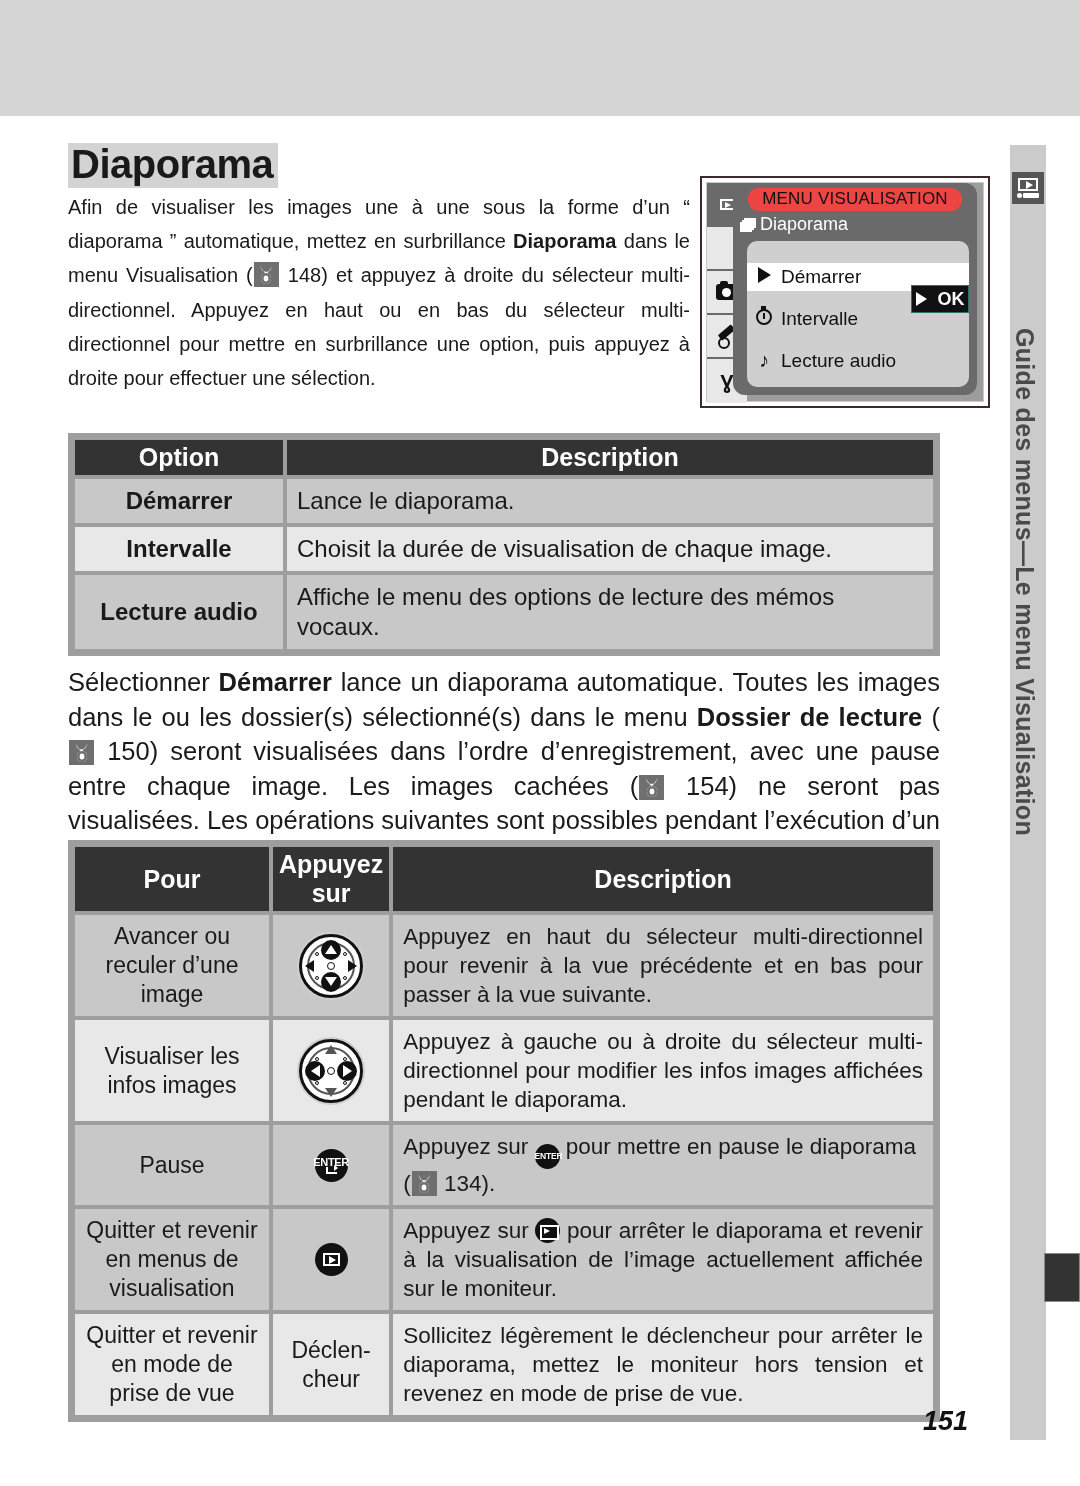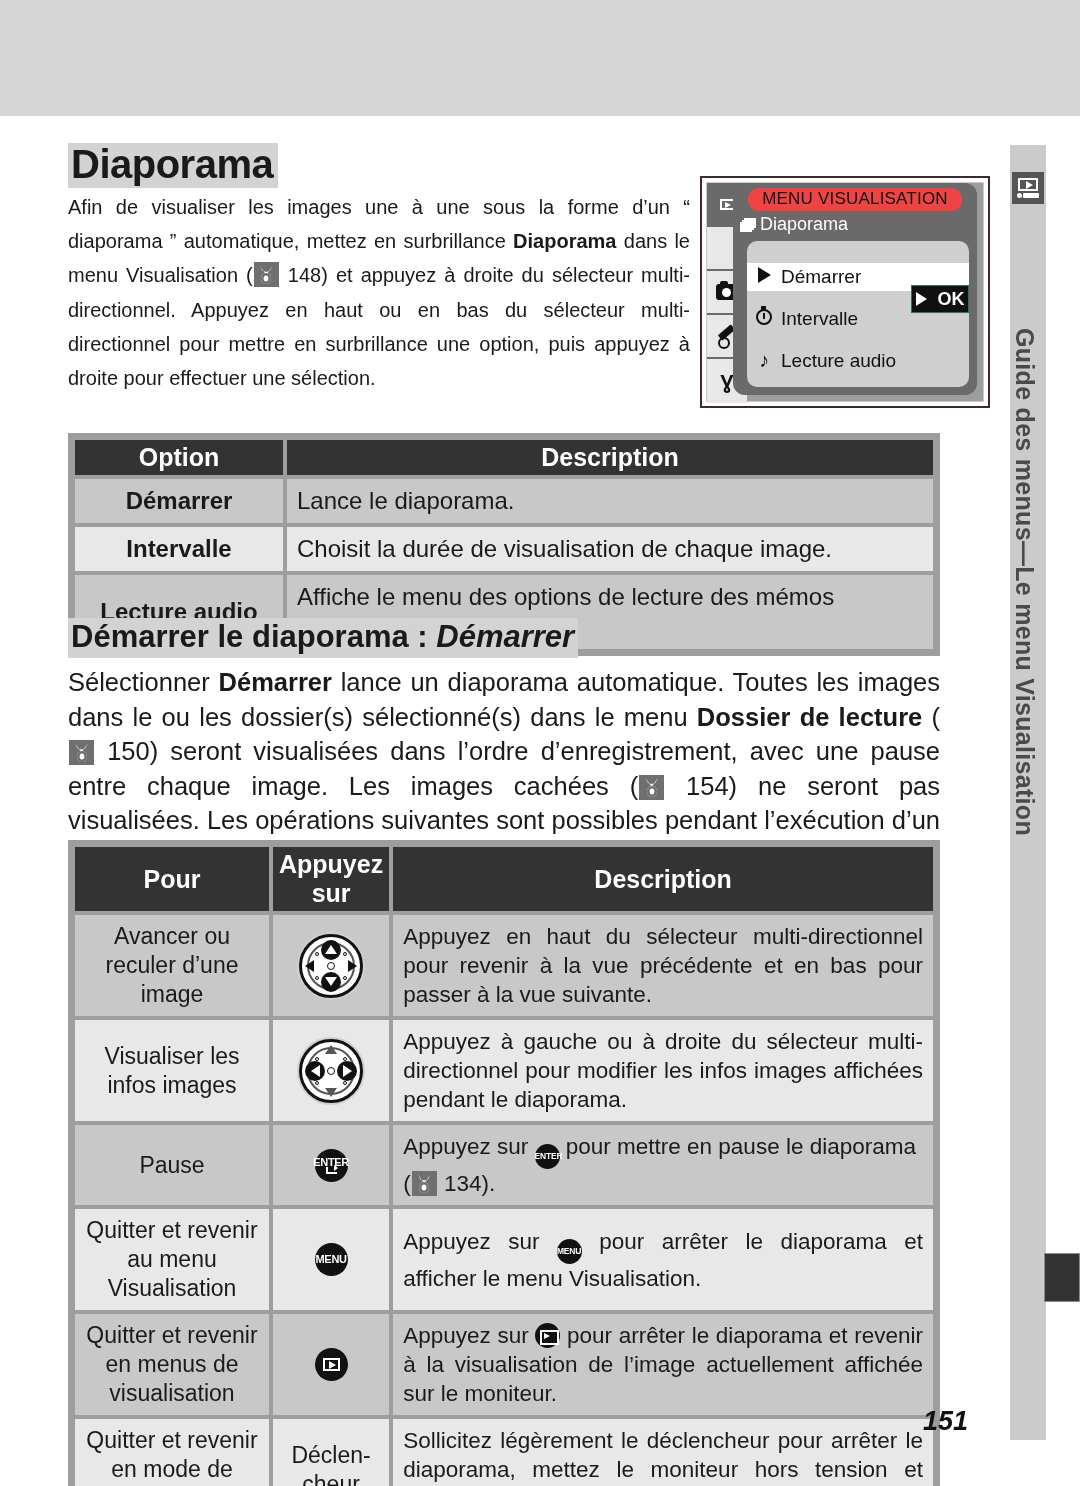--- a/index.html
+++ b/index.html
@@ -388,23 +388,20 @@
         <td class="label">Intervalle</td>
         <td class="desc">Choisit la durée de visualisation de chaque image.</td>
       </tr>
       <tr class="rowA">
         <td class="label">Lecture audio</td>
         <td class="desc">Affiche le menu des options de lecture des mémos vocaux.</td>
       </tr>
     </tbody>
   </table>
 
-  <h2 class="sub-title">
-    <span>Démarrer le diaporama : </span><i>Démarrer</i>
-  </h2>
 
   <div class="body2">
     <span>Sélectionner </span><b>Démarrer</b><span> lance un diaporama automatique. Toutes les images dans le ou les dossier(s) sélectionné(s) dans le menu </span><b>Dossier de lecture</b><span> (</span><span class="pref"></span> <span>150</span><span>) seront visualisées dans l’ordre d’enregistrement, avec une pause entre chaque image. Les images cachées (</span><span class="pref"></span> <span>154</span><span>) ne seront pas visualisées. Les opérations suivantes sont possibles pendant l’exécution d’un diaporama :</span>
   </div>
 
   <table class="doc" id="table-ops">
     <colgroup>
         <col style="width:194px">
         <col style="width:98px">
         <col>
@@ -487,29 +484,20 @@
         <td class="plain">Pause</td>
         <td class="plain">
           <div class="btn-round enter">
             <span>ENTER</span>
             <span class="ent-hook"></span>
           </div>
         </td>
         <td class="desc"><span>Appuyez sur </span><span class="inline-btn">ENTER</span><span> pour mettre en pause le diaporama (</span><span class="pref"></span> <span>134</span><span>).</span></td>
       </tr>
 
-      <tr class="rowB">
-        <td class="plain">Quitter et revenir au menu Visualisation</td>
-        <td class="plain">
-          <div class="btn-round">
-            <span>MENU</span>
-          </div>
-        </td>
-        <td class="descj"><span>Appuyez sur </span><span class="inline-btn">MENU</span><span> pour arrêter le diaporama et afficher le menu Visualisation.</span></td>
-      </tr>
 
       <tr class="rowA">
         <td class="plain">Quitter et revenir en menus de visualisation</td>
         <td class="plain">
           <div class="btn-play">
             <span class="pscr">
                 <span class="ptri"></span>
               </span>
           </div>
         </td>

